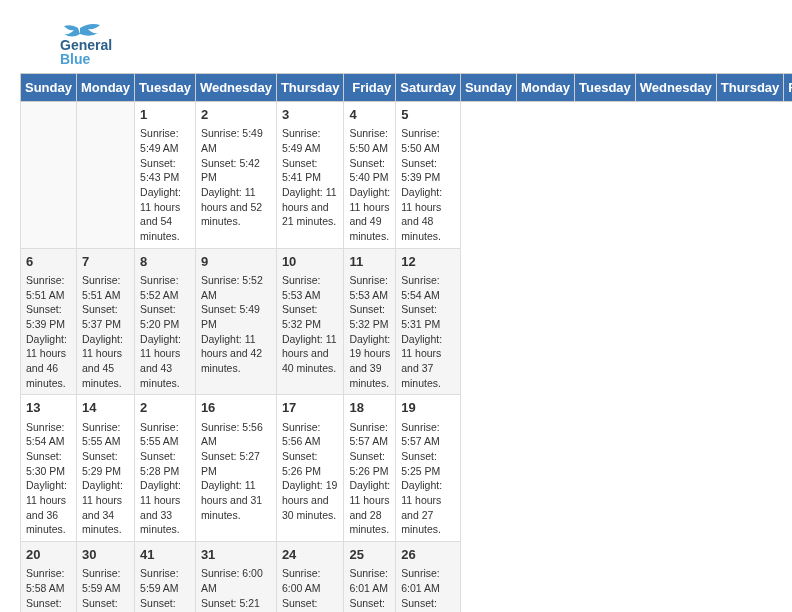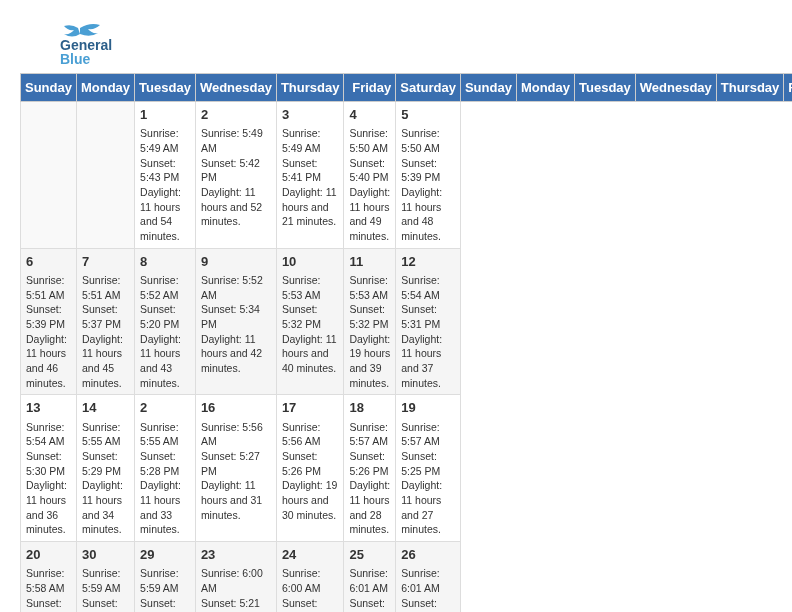--- a/index.html
+++ b/index.html
@@ -160,21 +160,21 @@
         </td>
         <td>
           <span class="day-number">8</span>
           <div>Sunrise: 5:52 AM</div>
           <div>Sunset: 5:20 PM</div>
           <div>Daylight: 11 hours and 43 minutes.</div>
         </td>
         <td>
           <span class="day-number">9</span>
           <div>Sunrise: 5:52 AM</div>
-          <div>Sunset: 5:34 PM</div>
+          <div>Sunset: 5:49 PM</div>
           <div>Daylight: 11 hours and 42 minutes.</div>
         </td>
         <td>
           <span class="day-number">10</span>
           <div>Sunrise: 5:53 AM</div>
           <div>Sunset: 5:32 PM</div>
           <div>Daylight: 11 hours and 40 minutes.</div>
         </td>
         <td>
           <span class="day-number">11</span>
@@ -238,26 +238,26 @@
           <span class="day-number">20</span>
           <div>Sunrise: 5:58 AM</div>
           <div>Sunset: 5:24 PM</div>
         </td>
         <td>
           <span class="day-number">30</span>
           <div>Sunrise: 5:59 AM</div>
           <div>Sunset: 5:23 PM</div>
         </td>
         <td>
-          <span class="day-number">29</span>
+          <span class="day-number">41</span>
           <div>Sunrise: 5:59 AM</div>
           <div>Sunset: 5:22 PM</div>
         </td>
         <td>
-          <span class="day-number">23</span>
+          <span class="day-number">31</span>
           <div>Sunrise: 6:00 AM</div>
           <div>Sunset: 5:21 PM</div>
         </td>
         <td>
           <span class="day-number">24</span>
           <div>Sunrise: 6:00 AM</div>
           <div>Sunset: 5:20 PM</div>
         </td>
         <td>
           <span class="day-number">25</span>

